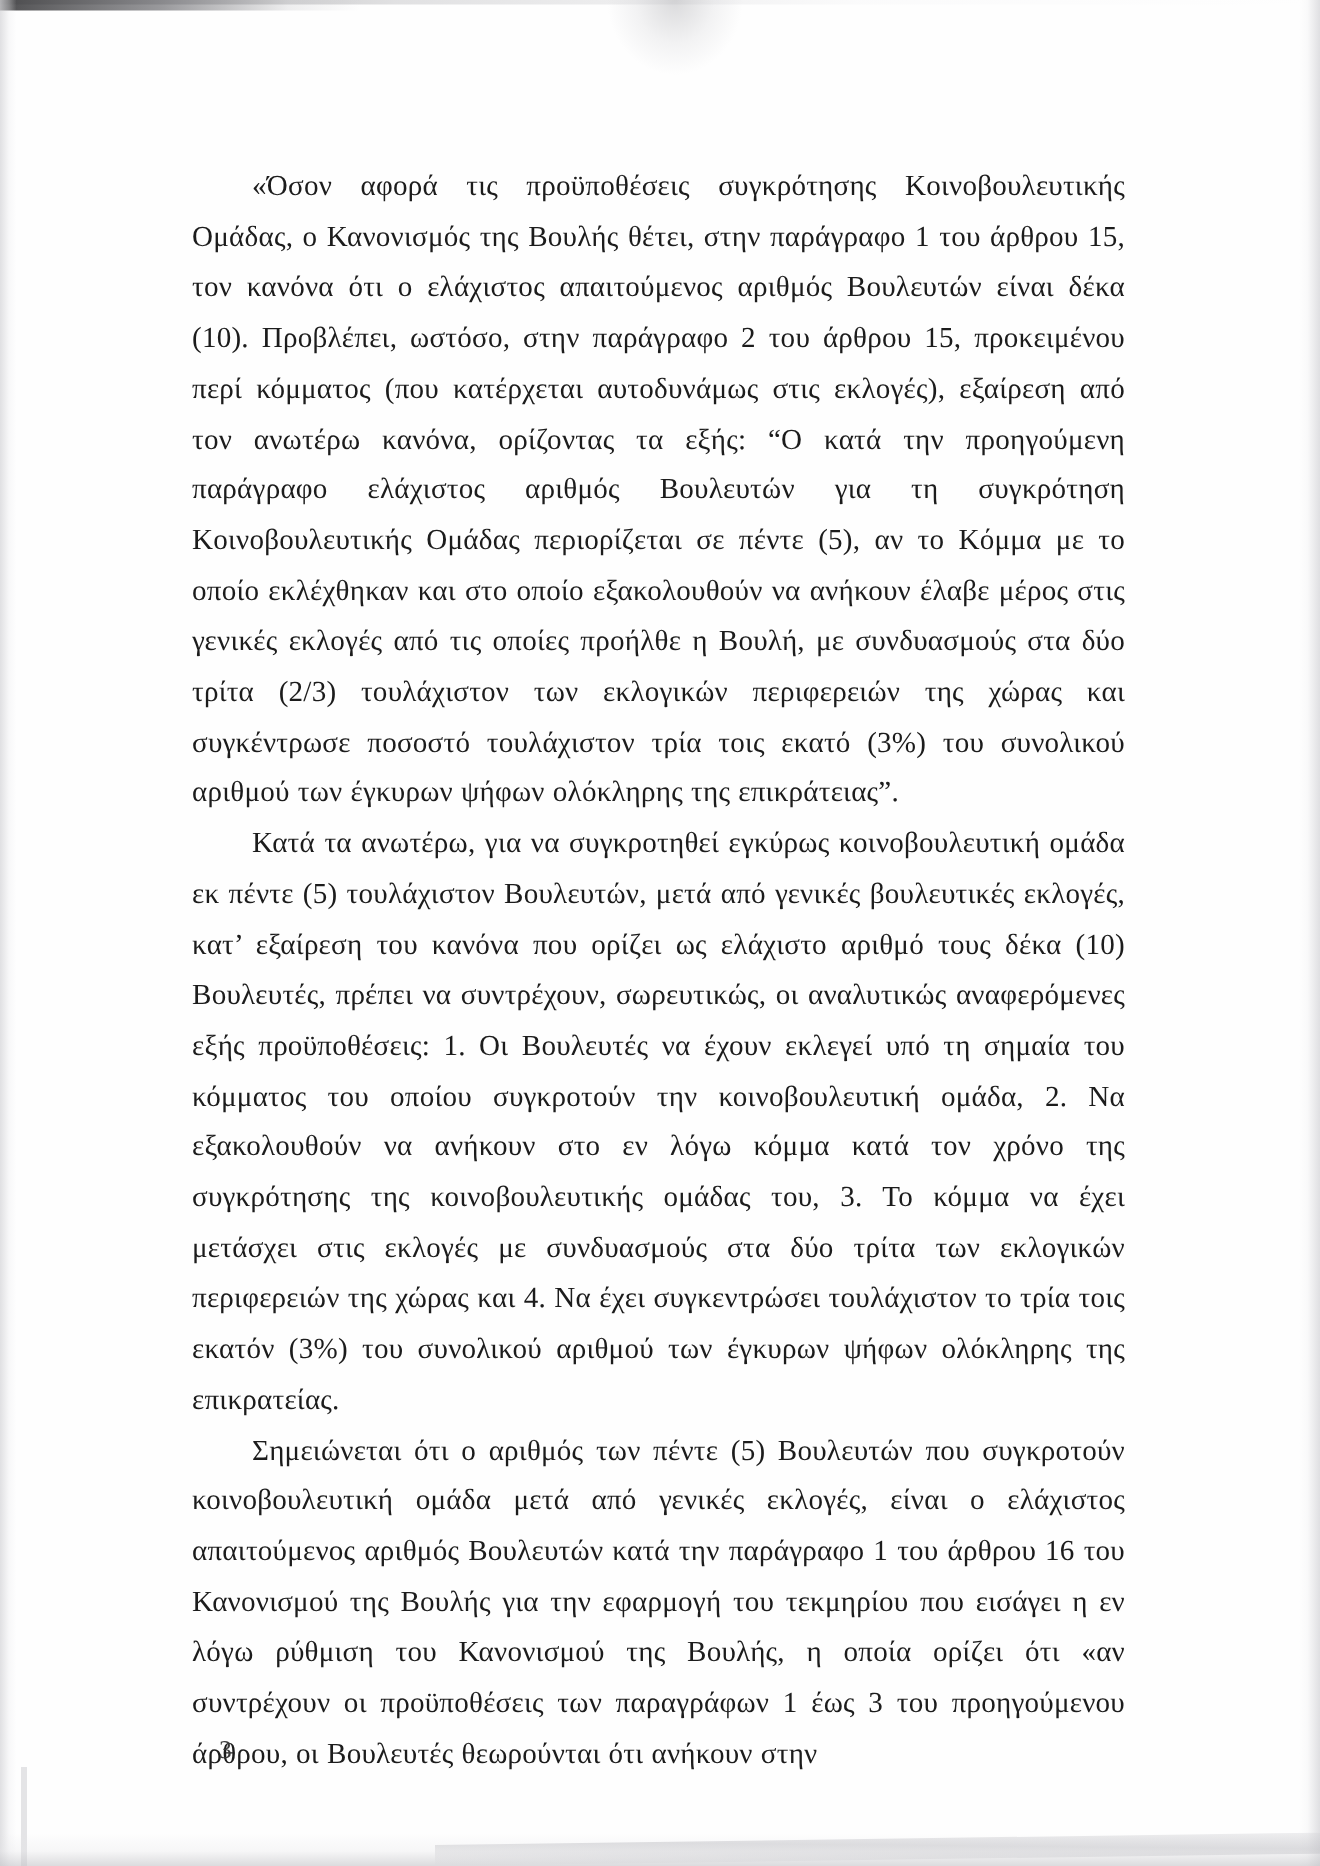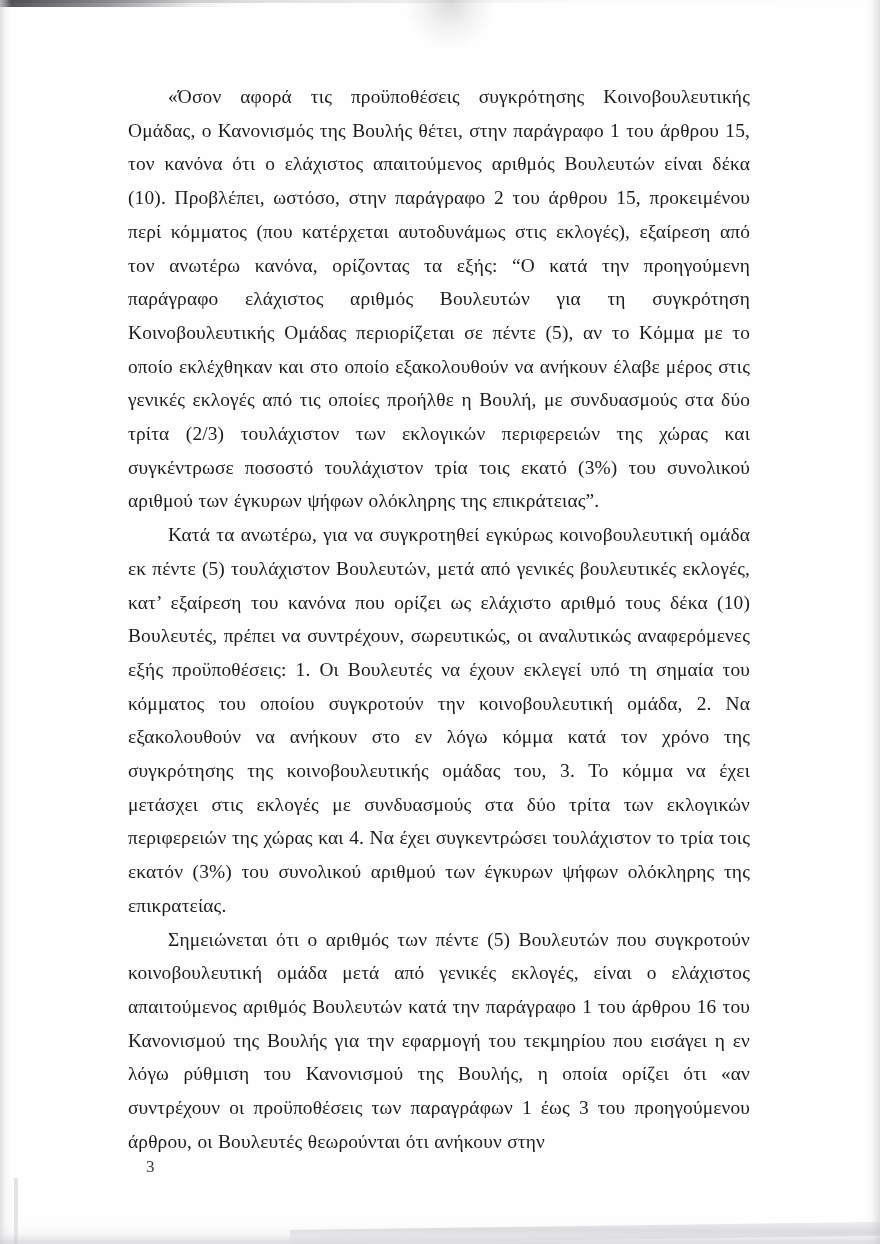--- a/index.html
+++ b/index.html
@@ -108,21 +108,21 @@
                 rgba(185,185,190,0.45) 60%,
                 rgba(210,210,214,0.35) 100%);
     transform: skewY(-0.8deg);
     transform-origin: left bottom;
   }
 
   
   .body-text {
     position: absolute;
     left: 128px;
-    top: 80px;
+    top: 108px;
     width: 622px;
   }
 
   .para {
     margin: 0;
     text-indent: 40px;
     text-align: justify;
     font-size: 19.4px;
     line-height: 33.7px;
     letter-spacing: 0.15px;

